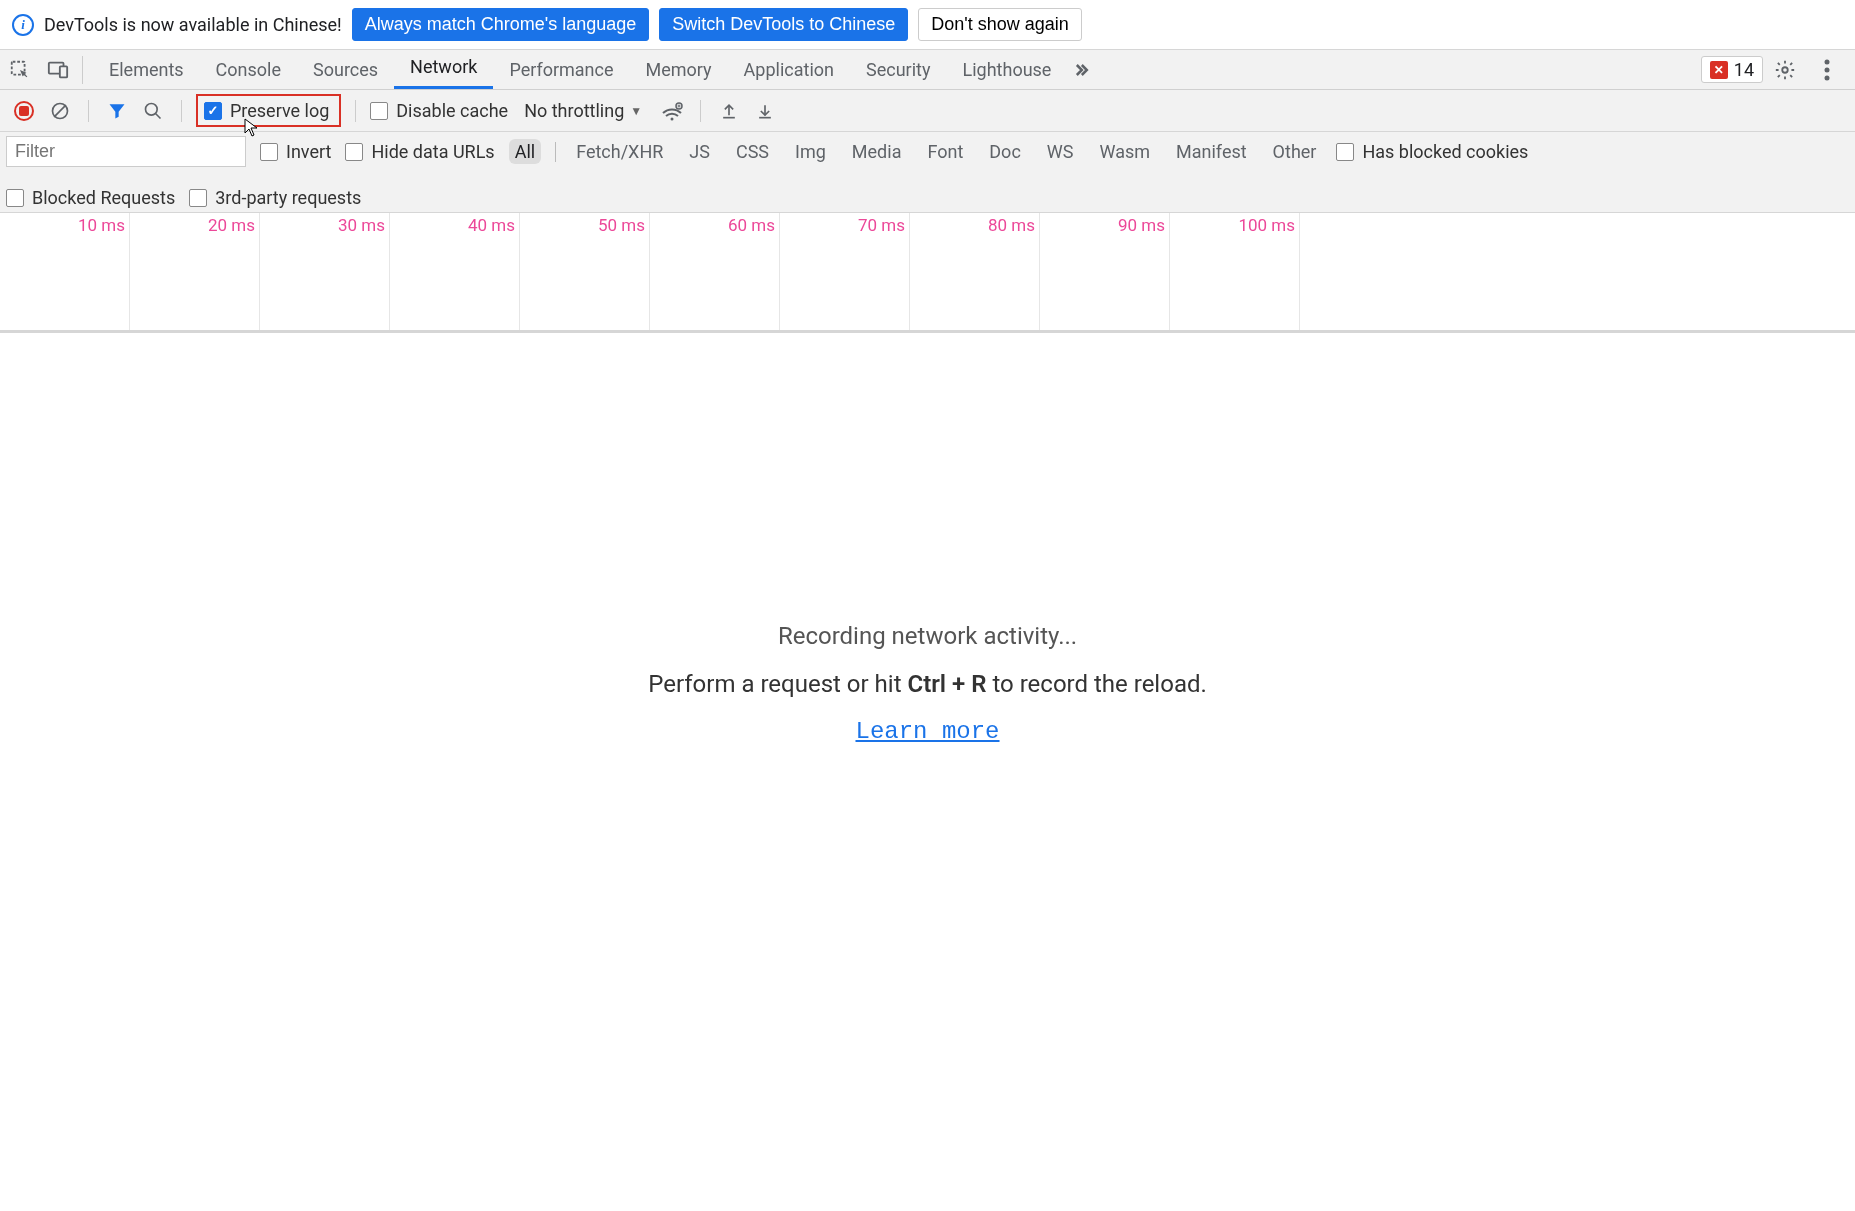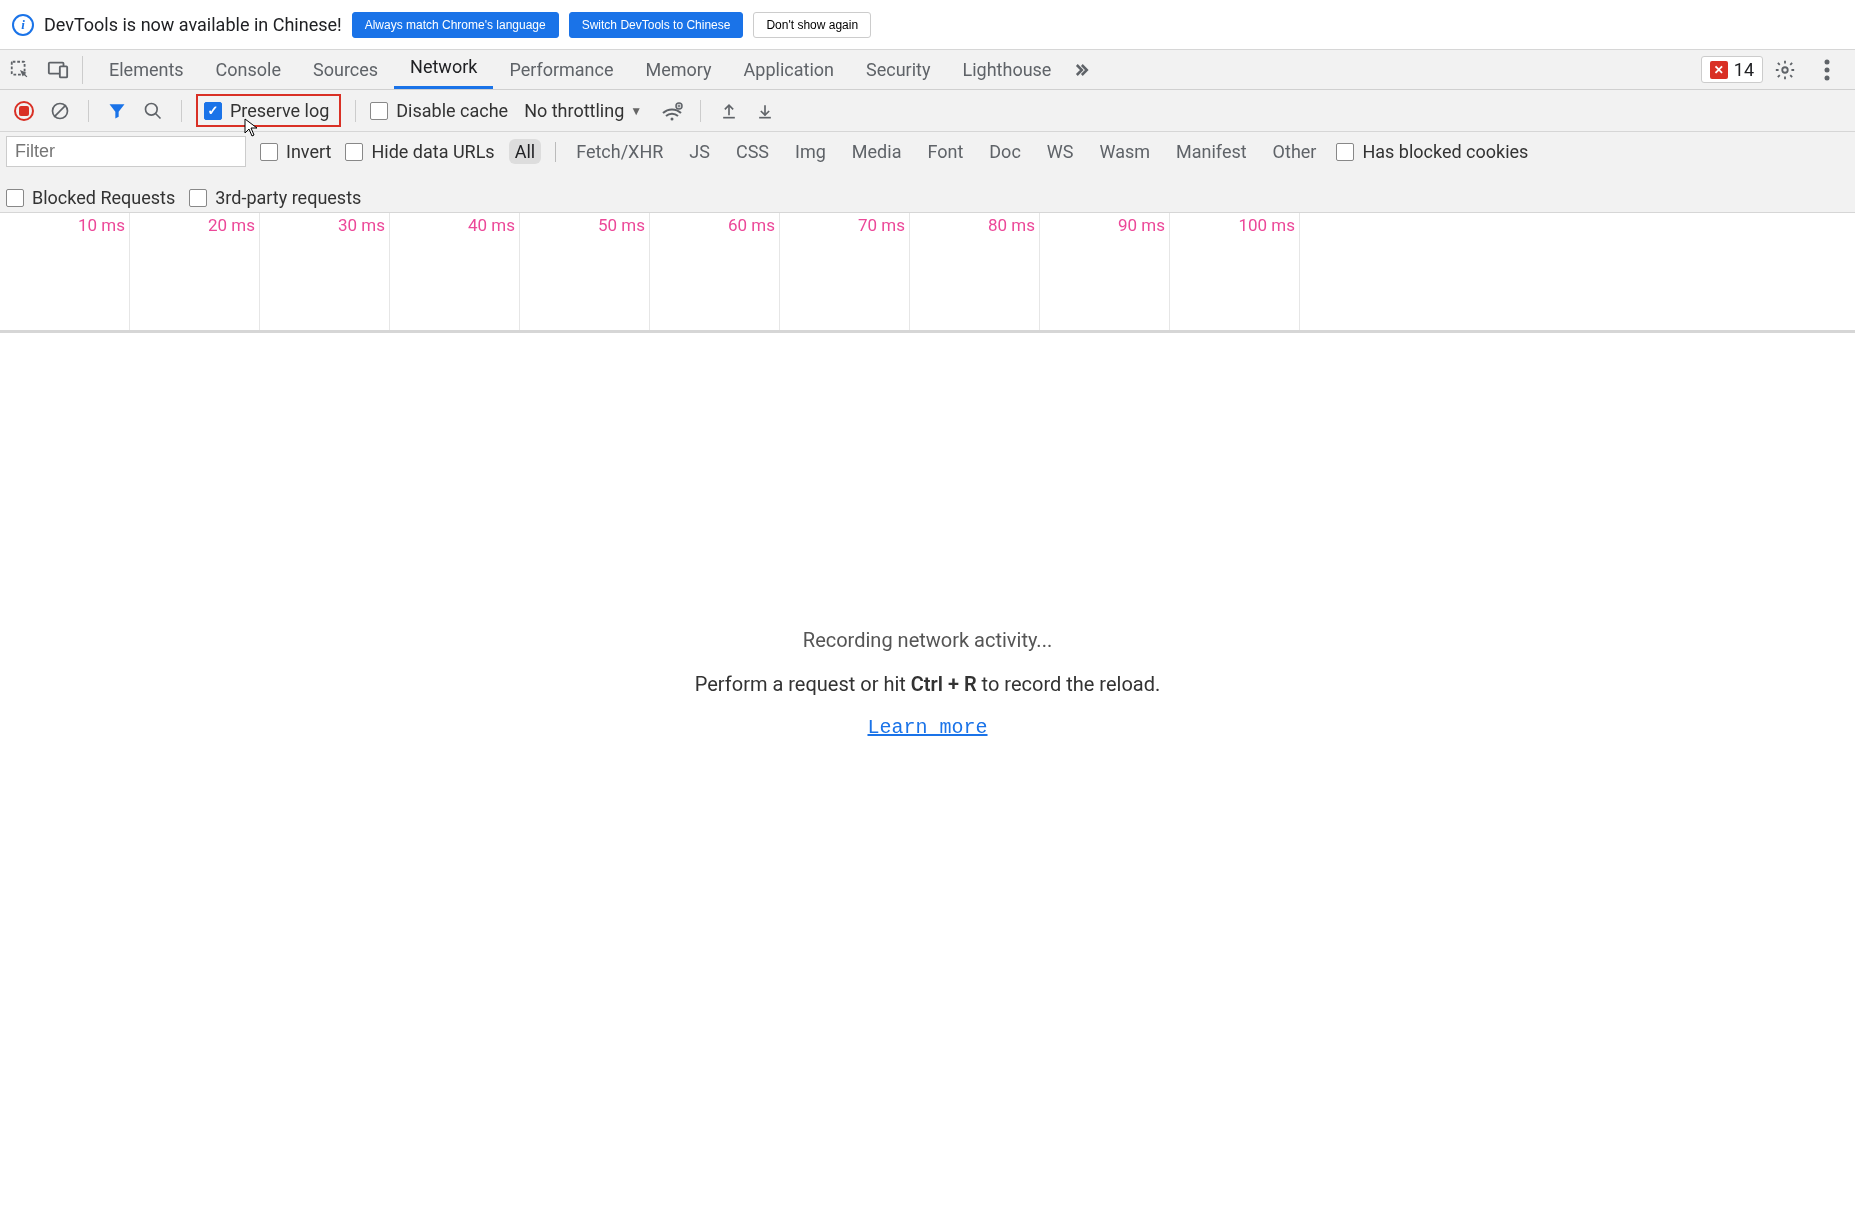--- a/index.html
+++ b/index.html
@@ -36,21 +36,21 @@
     font-style: italic;
     font-family: Georgia, serif;
   }
   .info-text { color: #202124; }
   .btn {
     padding: 5px 12px;
     border-radius: 3px;
     border: 1px solid #ccc;
     background: #fff;
     cursor: pointer;
-    font-size: 12px;
+    font-size: 18px;
   }
   .btn-primary {
     background: #1a73e8;
     color: #fff;
     border: 1px solid #1a73e8;
   }
 
   
   .tab-bar {
     display: flex;
@@ -195,21 +195,21 @@
 
   
   .empty {
     display: flex;
     flex-direction: column;
     align-items: center;
     justify-content: center;
     height: 700px;
     color: #555;
     gap: 20px;
-    font-size: 20px;
+    font-size: 24px;
   }
   .empty .line2 { color: #333; }
   .empty .line2 b { font-weight: 600; }
   .empty a { color: #1a73e8; text-decoration: underline; font-family: Liberation Mono, monospace; }
 
   svg { display: block; }
 </style>
 </head>
 <body>
 

